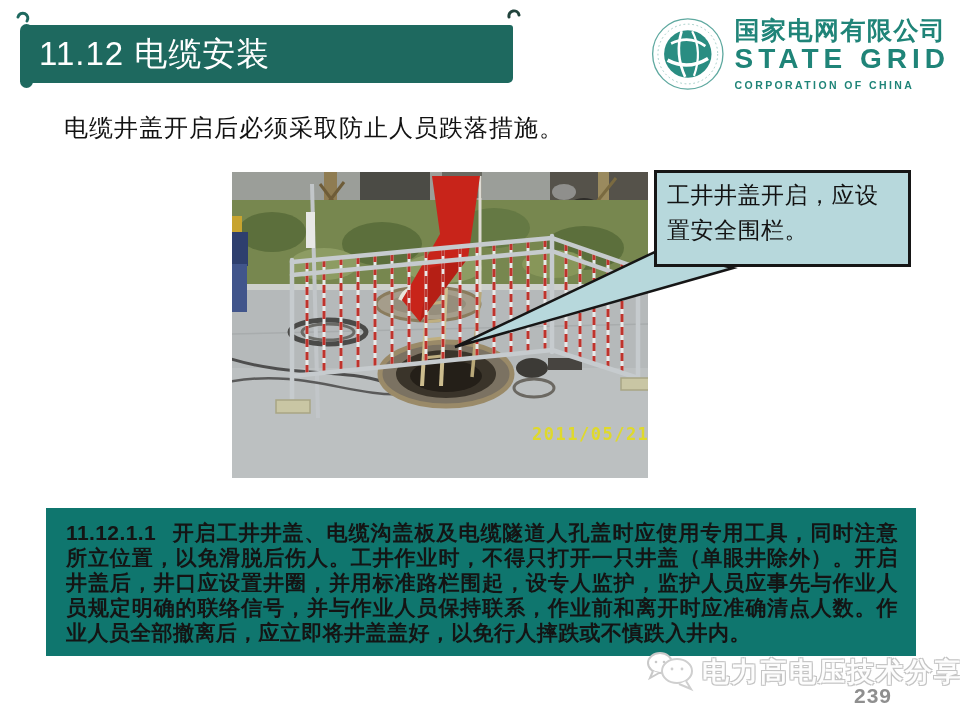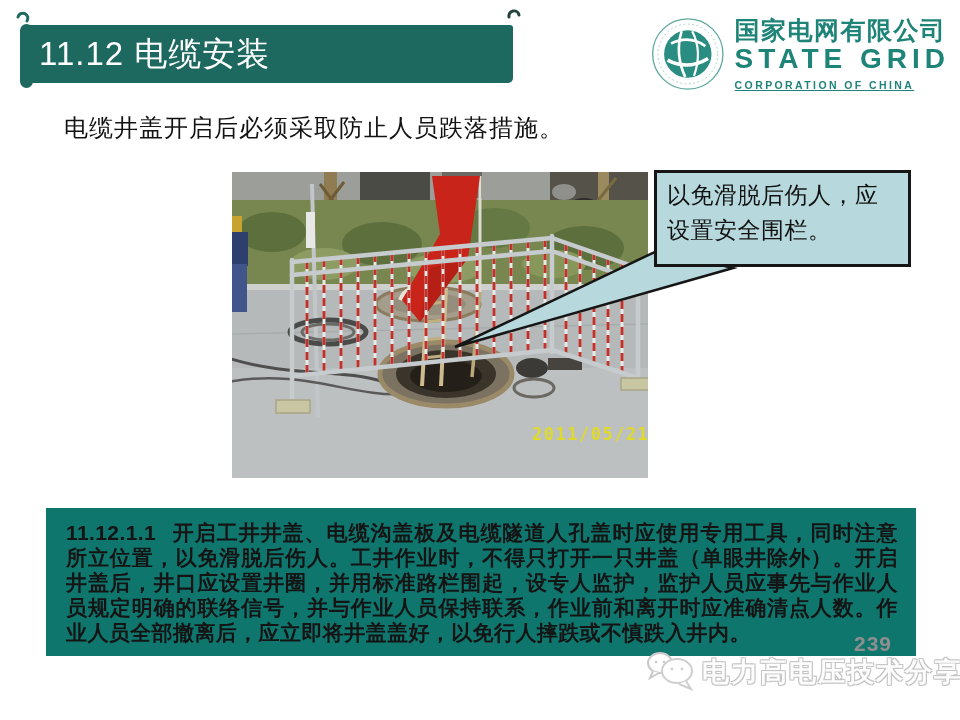--- a/index.html
+++ b/index.html
@@ -20,21 +20,21 @@
   .header-title{
     color:#ffffff;font-size:33px;font-weight:500;letter-spacing:1px;
     padding-left:15px;white-space:nowrap;
   }
   .curl{position:absolute;}
   
   .logo-wrap{position:absolute;left:650px;top:10px;width:300px;height:88px;display:flex;align-items:center;}
   .logo-text{margin-left:9px;color:#1F8478;line-height:1.05;}
   .logo-cn{font-size:25px;font-weight:700;letter-spacing:1.5px;white-space:nowrap;}
   .logo-en{font-family:Liberation Sans, sans-serif;font-size:28px;font-weight:700;letter-spacing:5px;white-space:nowrap;margin-top:1px;}
-  .logo-sub{font-size:10.5px;font-weight:700;letter-spacing:2.4px;white-space:nowrap;margin-top:7px;text-decoration:underline;}
+  .logo-sub{font-size:10.5px;font-weight:700;letter-spacing:2.4px;white-space:nowrap;margin-top:7px;}
   
   .subtitle{
     position:absolute;left:64px;top:112px;width:840px;
     font-family:Liberation Sans, sans-serif;font-size:24px;color:#121212;letter-spacing:1px;
   }
   
   .photo{position:absolute;left:232px;top:172px;width:416px;height:306px;z-index:1;}
   
   .pointer-layer{position:absolute;left:0;top:0;width:960px;height:720px;z-index:2;pointer-events:none;}
   .callout-box{
@@ -50,21 +50,21 @@
     position:absolute;left:46px;top:508px;width:870px;height:148px;
     background:#0f766e;box-sizing:border-box;padding:12px 18px 10px 20px;
   }
   .body-paragraph{
     font-size:21px;line-height:25px;color:#141414;font-weight:600;
     text-align:justify;letter-spacing:0.4px;margin:0;
   }
   .clause{padding-right:16px;}
   
   .page-number{
-    position:absolute;left:854px;top:632px;z-index:0;
+    position:absolute;left:854px;top:684px;z-index:0;
     font-size:21px;color:#8f8f8f;font-weight:600;letter-spacing:1px;
   }
   .watermark{
     position:absolute;left:646px;top:650px;z-index:1;
     display:flex;align-items:center;gap:6px;
   }
   .watermark-text{
     font-size:27px;font-weight:700;letter-spacing:2px;color:#fdfdfd;
     text-shadow:-1px -1px 0 #c4c4c4,1px -1px 0 #c4c4c4,-1px 1px 0 #c4c4c4,1px 1px 0 #c4c4c4;
     white-space:nowrap;
@@ -245,21 +245,21 @@
     </g>
 
     <text x="300" y="268" fill="#DFD92B" font-size="17" font-weight="bold" letter-spacing="1.5" font-family="'DejaVu Sans Mono',monospace">2011/05/21</text>
   </svg>
 
   <svg class="pointer-layer" viewBox="0 0 960 720">
     <polygon points="455,347 659,250 733,268" fill="#B7D8DC" stroke="#161616" stroke-width="2.5"></polygon>
   </svg>
 
   <div class="callout-box">
-    <div class="callout-text">以免滑脱后伤人，应设置安全围栏。</div>
+    <div class="callout-text">工井井盖开启，应设置安全围栏。</div>
   </div>
 
   <div class="body-panel">
     <p class="body-paragraph"><span class="clause">11.12.1.1</span><span>开启工井井盖、电缆沟盖板及电缆隧道人孔盖时应使用专用工具，同时注意所立位置，以免滑脱后伤人。工井作业时，不得只打开一只井盖（单眼井除外）。开启井盖后，井口应设置井圈，并用标准路栏围起，设专人监护，监护人员应事先与作业人员规定明确的联络信号，并与作业人员保持联系，作业前和离开时应准确清点人数。作业人员全部撤离后，应立即将井盖盖好，以免行人摔跌或不慎跌入井内。</span></p>
   </div>
 
   <div class="page-number">239</div>
 
   <div class="watermark">
     <svg width="50" height="44" viewBox="0 0 50 44">

